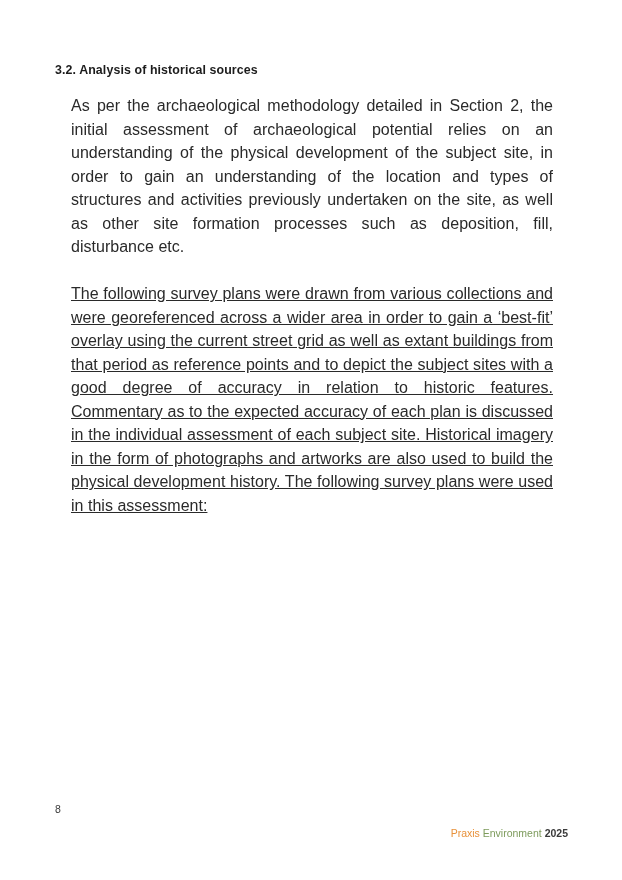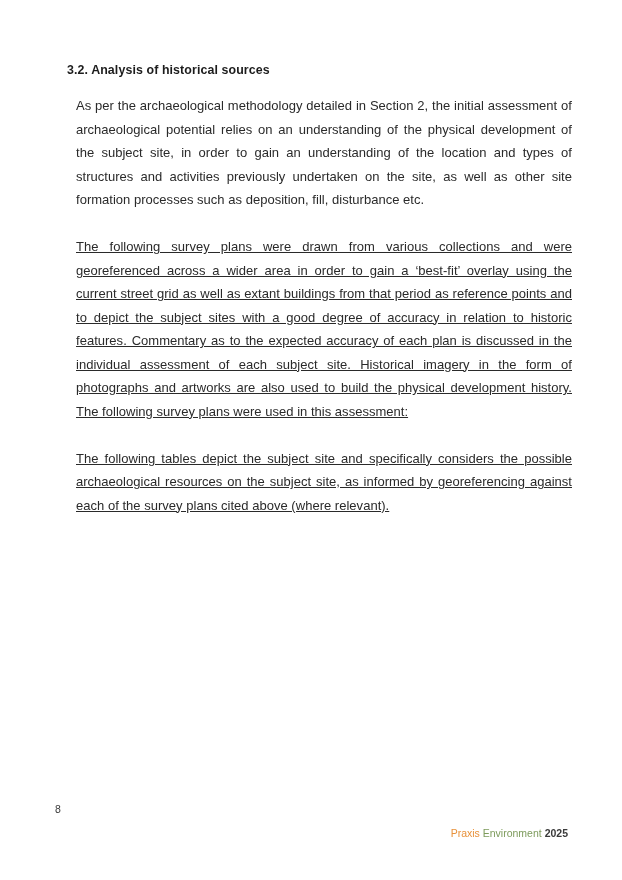--- a/index.html
+++ b/index.html
@@ -19,41 +19,41 @@
   .page {
     position: relative;
     width: 622px;
     height: 880px;
     background: #ffffff;
     box-sizing: border-box;
   }
 
   .content {
     position: absolute;
-    left: 67px;
+    left: 55px;
     top: 62px;
     width: 514px;
   }
 
   .section-heading {
     font-size: 12.4px;
     font-weight: bold;
     color: #1c1c1c;
     letter-spacing: 0.1px;
     margin: 0 0 16px 0;
     line-height: 1.3;
   }
 
   .para {
-    font-size: 13px;
+    font-size: 16px;
     line-height: 23.5px;
     color: #2a2a2a;
     text-align: justify;
     text-justify: inter-word;
-    margin: 9px;
+    margin: 16px;
     letter-spacing: 0.02px;
   }
 
   .para + .para {
     margin-top: 23.5px;
     text-decoration: underline;
   }
 
   .para-gap-large {
     margin-top: 47px;
@@ -104,21 +104,20 @@
 <div class="page">
 
   <div class="content">
 
     <h2 class="section-heading">3.2. Analysis of historical sources</h2>
 
     <p class="para">As per the archaeological methodology detailed in Section 2, the initial assessment of archaeological potential relies on an understanding of the physical development of the subject site, in order to gain an understanding of the location and types of structures and activities previously undertaken on the site, as well as other site formation processes such as deposition, fill, disturbance etc.</p>
 
     <p class="para para-gap-large">The following survey plans were drawn from various collections and were georeferenced across a wider area in order to gain a ‘best-fit’ overlay using the current street grid as well as extant buildings from that period as reference points and to depict the subject sites with a good degree of accuracy in relation to historic features.  Commentary as to the expected accuracy of each plan is discussed in the individual assessment of each subject site.   Historical imagery in the form of photographs and artworks are also used to build the physical development history.  The following survey plans were used in this assessment:</p>
 
-    <p class="para para-gap-large">The following tables depict the subject site and specifically considers the possible archaeological resources on the subject site, as informed by georeferencing against each of the survey plans cited above (where relevant).</p>
 
   </div>
 
   <div class="footer">
     <span class="footer-page-number">8</span>
 
     <span class="footer-brand">
       <span class="brand-praxis">Praxis</span><span> </span><span class="brand-environment">Environment</span><span> </span><span class="brand-year">2025</span>
     </span>
   </div>

